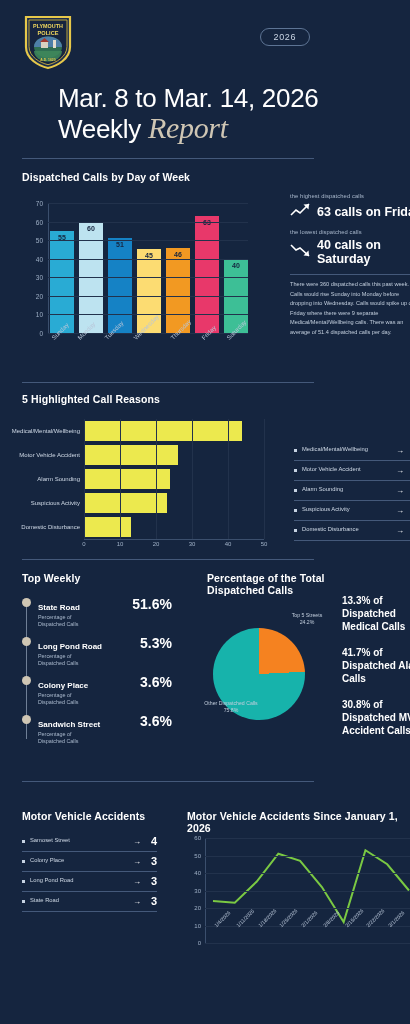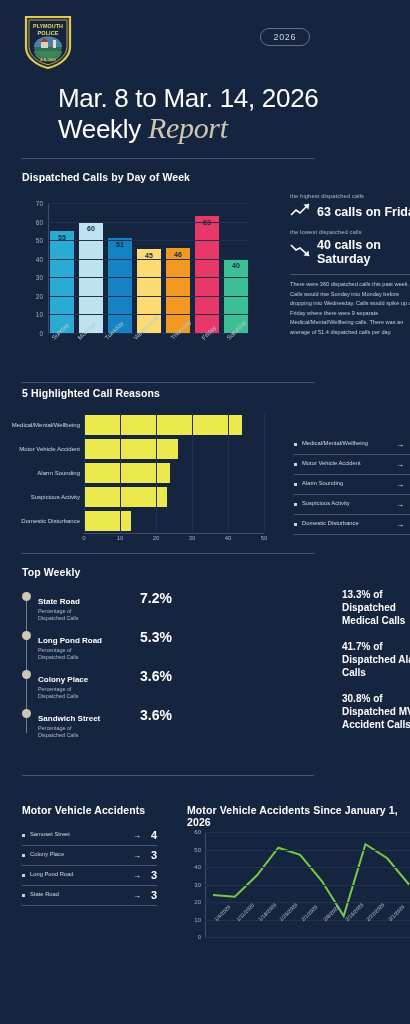--- a/index.html
+++ b/index.html
@@ -226,21 +226,21 @@
           <span class="sn-big">40 calls on Saturday</span>
         </div>
         <div class="sn-rule"></div>
         <div class="sn-para">There were 360 dispatched calls this past week. Calls would rise Sunday into Monday before dropping into Wednesday. Calls would spike up on Friday where there were 9 separate Medical/Mental/Wellbeing calls. There was an average of 51.4 dispatched calls per day.</div>
       </div>
     </div>
   </div>
 
   <div class="divider" style="margin-top:4px;"></div>
 
-  <div style="position:relative; margin-top:4px;">
+  <div style="position:relative; margin-top:10px;">
     <div class="sec-title">5 Highlighted Call Reasons</div>
 
     <div class="hbar-wrap">
       <div class="hb-rows" id="hbarRows">
           <div class="hb-row">
             <div class="hb-label">Medical/Mental/Wellbeing</div>
             <div class="hb-bar" style="width: 158.4px; background: rgb(236, 233, 78);"></div>
           </div>
           <div class="hb-row">
             <div class="hb-label">Motor Vehicle Accident</div>
@@ -314,40 +314,51 @@
 
   <div style="position:relative; margin-top:12px; height:215px;">
     <div class="sec-title">Top Weekly</div>
 
     <div class="streets">
       <div class="st-track"></div>
       <div id="streetsList">
           <div class="st-item">
             <span class="st-dot"></span>
             <span class="st-txt"><span class="st-name">State Road</span><span class="st-sub" style="display:block">Percentage of</span><span class="st-sub" style="display:block">Dispatched Calls</span></span>
-            <span class="st-pct">7.2%</span>
+            <span class="st-pct">51.6%</span>
           </div>
           <div class="st-item">
             <span class="st-dot"></span>
             <span class="st-txt"><span class="st-name">Long Pond Road</span><span class="st-sub" style="display:block">Percentage of</span><span class="st-sub" style="display:block">Dispatched Calls</span></span>
             <span class="st-pct">5.3%</span>
           </div>
           <div class="st-item">
             <span class="st-dot"></span>
             <span class="st-txt"><span class="st-name">Colony Place</span><span class="st-sub" style="display:block">Percentage of</span><span class="st-sub" style="display:block">Dispatched Calls</span></span>
             <span class="st-pct">3.6%</span>
           </div>
           <div class="st-item">
             <span class="st-dot"></span>
             <span class="st-txt"><span class="st-name">Sandwich Street</span><span class="st-sub" style="display:block">Percentage of</span><span class="st-sub" style="display:block">Dispatched Calls</span></span>
             <span class="st-pct">3.6%</span>
           </div>
         </div>
     </div>
 
+    <div class="pie-sec">
+      <div class="sec-title">Percentage of the Total</div>
+      <div class="sec-title">Dispatched Calls</div>
+      <div class="pie" id="pieEl" style="background: conic-gradient(rgb(245, 130, 32) 0deg, rgb(245, 130, 32) 87.12deg, rgb(23, 179, 171) 87.12deg, rgb(23, 179, 171) 360deg);"></div>
+      <div class="pie-lab" style="left:74px; top:40px; width:52px;">
+        <span>Top 5 Streets</span><br><span>24.2%</span>
+      </div>
+      <div class="pie-lab" style="left:-16px; top:128px; width:80px;">
+        <span>Other Dispatched Calls</span><br><span>75.8%</span>
+      </div>
+    </div>
 
     <div class="callouts" id="calloutsEl">
         <div class="co">13.3% of Dispatched Medical Calls</div>
         <div class="co">41.7% of Dispatched Alarm Calls</div>
         <div class="co">30.8% of Dispatched MV Accident Calls</div>
       </div>
   </div>
 
   <div class="divider" style="margin-top:-6px;"></div>
 

